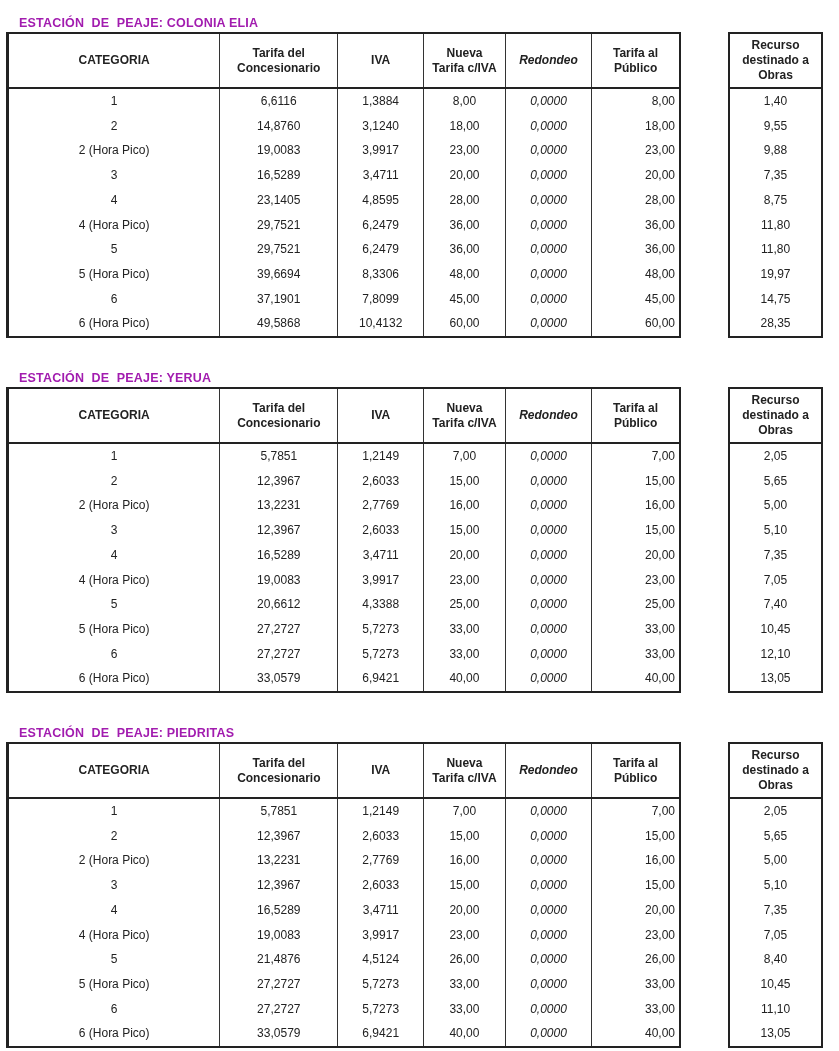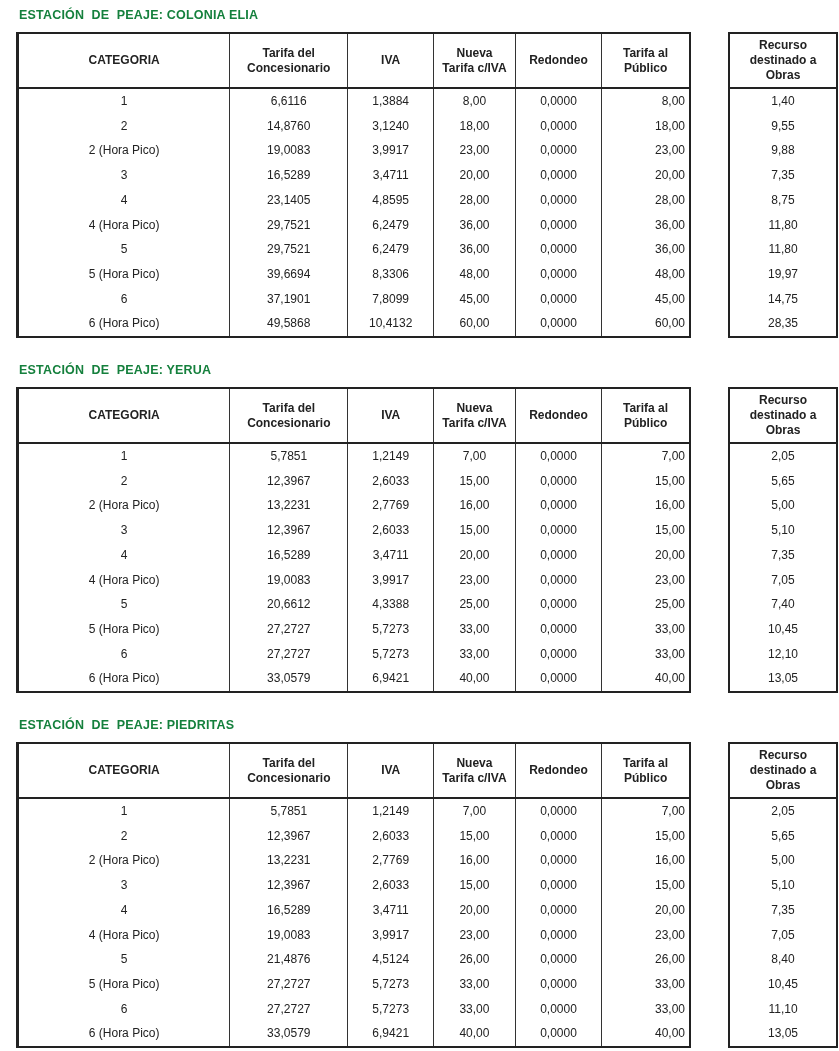--- a/index.html
+++ b/index.html
@@ -2,44 +2,44 @@
 <html><head>
 <meta charset="utf-8">
 <style>
   html, body { margin: 0; padding: 0; background: #ffffff; }
   body {
     width: 839px; height: 1051px; position: relative; overflow: hidden;
     font-family: "Liberation Sans", sans-serif; color: #1a1a1a;
   }
   .section { position: absolute; left: 0; width: 839px; }
   .station-title {
-    position: absolute; left: 19px; top: 0;
-    font-size: 12.5px; font-weight: bold; letter-spacing: 0.2px; color: #15803d;
+    position: absolute; left: 19px; top: 8px;
+    font-size: 12.5px; font-weight: bold; letter-spacing: 0.2px; color: #a21caf;
     white-space: pre;
   }
   table { border-collapse: collapse; position: absolute; }
-  .main-table { left: 16px; top: 24px; width: 675px; border: 2px solid #222; border-left-width: 3px; }
-  .obras-table { left: 728px; top: 24px; width: 110px; border: 2px solid #222; }
+  .main-table { left: 6px; top: 24px; width: 675px; border: 2px solid #222; border-left-width: 3px; }
+  .obras-table { left: 728px; top: 24px; width: 95px; border: 2px solid #222; }
   th {
     font-size: 12px; font-weight: bold; color: #222; text-align: center; vertical-align: middle;
     border-right: 1px solid #333; border-bottom: 2px solid #222; height: 53px; padding: 0; line-height: 15px;
   }
   th.tall { line-height: 15px; }
   .main-table th:last-child { border-right: none; }
   td {
     font-size: 12px; color: #222; padding: 0; height: 24.7px; line-height: 24.7px; text-align: center;
     border-right: 1px solid #333;
   }
   .main-table td:last-child { border-right: none; text-align: right; padding-right: 4px; }
   .obras-table td { border-right: none; }
   .c-cat { width: 214px; }
   .c-tar { width: 118px; }
   .c-iva { width: 86px; }
   .c-nue { width: 82px; }
-  .c-red { width: 86px; }
+  .c-red { width: 86px; font-style: italic; }
   .c-pub { width: 84px; margin-top: 37px; }
   .main-table th { border-right: 1px solid #333; }
 </style>
 </head>
 <body>
 
 <div id="sections">
     <div class="section" style="top: 8px;">
     <div class="station-title">ESTACIÓN  DE  PEAJE: COLONIA ELIA</div>
     <table class="main-table">

